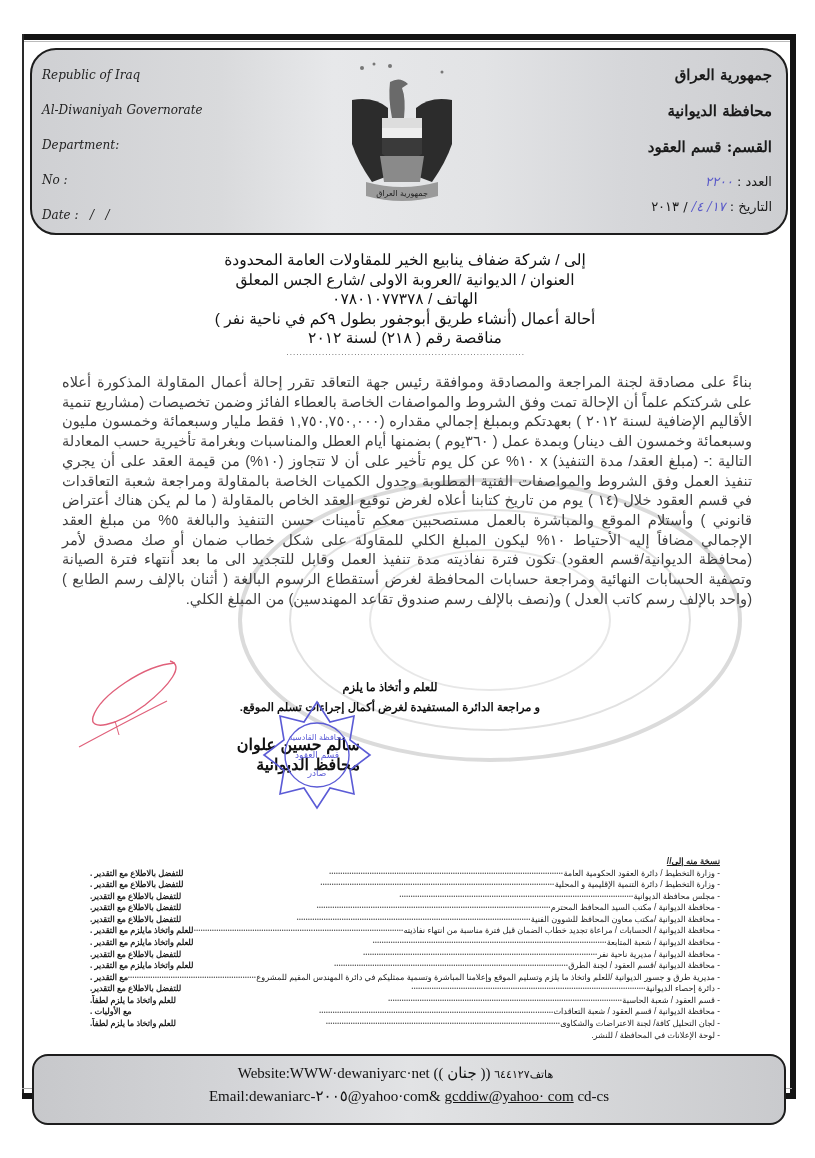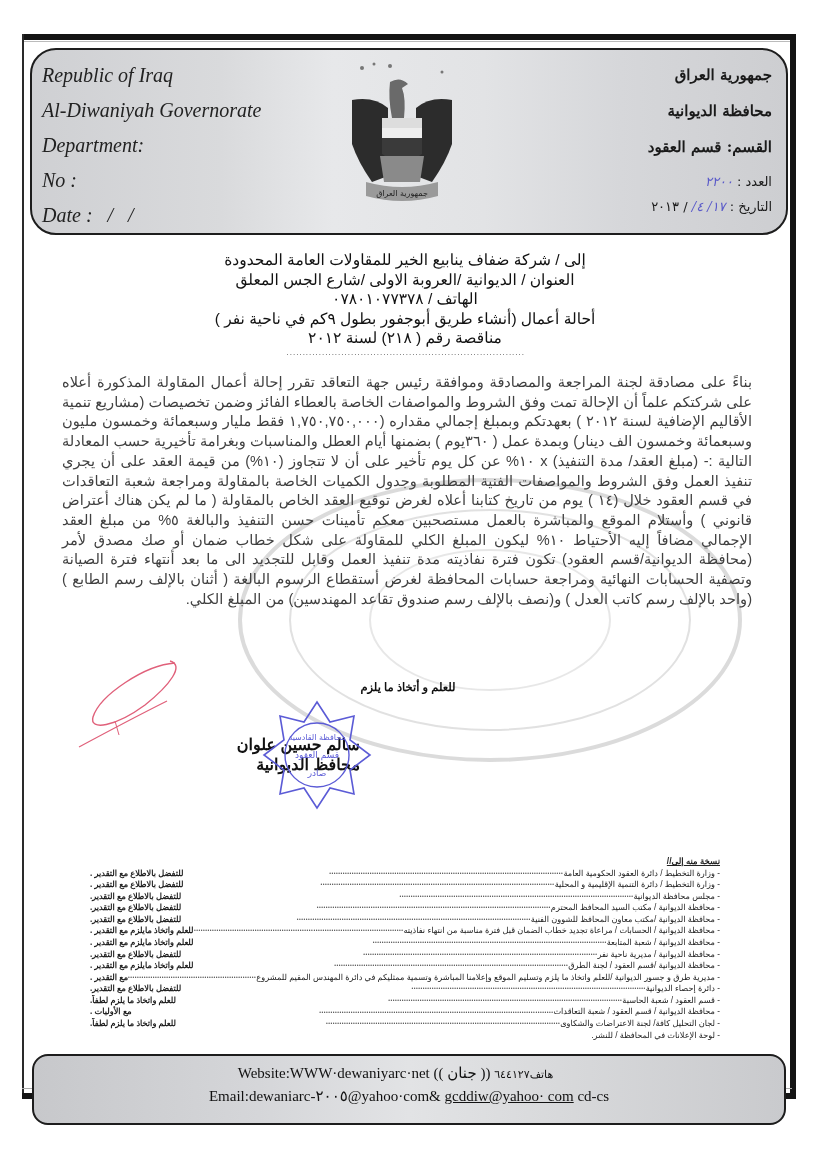--- a/index.html
+++ b/index.html
@@ -16,34 +16,34 @@
   .frame-bottom-inner { position: absolute; left: 22px; top: 1088px; width: 770px; height: 1px; background: #aaa; }
 
   
   .header-box {
     position: absolute; left: 30px; top: 48px; width: 754px; height: 183px;
     border: 2px solid #1d1d1d; border-radius: 26px;
     background: linear-gradient(90deg, #cfd0d3 0%, #d9dadc 25%, #e7e8ea 40%, #e2e3e5 60%, #d6d7da 78%, #cdced1 100%);
     overflow: hidden;
   }
   .hdr-left { position: absolute; left: 10px; top: 14px; font-family: "DejaVu Serif", serif; font-style: italic; color: #222; }
-  .hdr-left div { font-size: 20px; height: 35px; line-height: 22px; font-family: Liberation Serif, serif; }
+  .hdr-left div { font-size: 12px; height: 35px; line-height: 22px; }
   .hdr-right { position: absolute; right: 14px; top: 14px; direction: rtl; text-align: right; color: #1a1a1a; }
   .hdr-right .ar-big { font-family: "DejaVu Serif", serif; font-size: 15px; font-weight: bold; height: 36px; line-height: 22px; }
   .hdr-right .ar-small { font-family: "DejaVu Sans", sans-serif; font-size: 13px; height: 25px; line-height: 20px; }
   .ink { color: #5b5bc9; font-family: "DejaVu Serif", serif; font-style: italic; }
   .emblem { position: absolute; left: 300px; top: 10px; width: 140px; height: 150px; }
 
   
   .addr { position: absolute; left: 180px; top: 250px; width: 450px; direction: rtl; text-align: center; font-family: "Liberation Sans", sans-serif; font-size: 15.5px; line-height: 19.5px; color: #111; }
   .addr .dots { letter-spacing: 1px; font-size: 8px; line-height: 10px; color: #333; overflow: hidden; white-space: nowrap; width: 240px; margin: 0 auto; }
 
   .body-text { position: absolute; left: 62px; top: 373px; width: 690px; direction: rtl; text-align: justify; text-align-last: right; font-family: "Liberation Sans", sans-serif; font-size: 14.6px; line-height: 19.7px; color: #404040; }
 
-  .closing { position: absolute; left: 218px; top: 677px; width: 380px; direction: rtl; text-align: center; font-family: "Liberation Sans", sans-serif; font-weight: bold; font-size: 11.5px; line-height: 20px; color: #111; }
+  .closing { position: absolute; left: 200px; top: 677px; width: 380px; direction: rtl; text-align: center; font-family: "Liberation Sans", sans-serif; font-weight: bold; font-size: 11.5px; line-height: 20px; color: #111; }
   .signer { position: absolute; left: 210px; top: 735px; width: 150px; direction: rtl; text-align: right; font-family: "Liberation Sans", sans-serif; font-weight: bold; font-size: 16px; line-height: 20px; color: #111; }
   .signature { position: absolute; left: 75px; top: 655px; width: 120px; height: 95px; }
   .stamp { position: absolute; left: 262px; top: 700px; width: 110px; height: 110px; }
   .watermark { position: absolute; left: 200px; top: 470px; width: 560px; height: 300px; opacity: 0.35; }
 
   
   .copies { position: absolute; left: 90px; top: 856px; width: 630px; direction: rtl; text-align: right; font-family: "Liberation Sans", sans-serif; font-size: 8.2px; line-height: 11.5px; color: #222; }
   .copies .copies-title { font-weight: bold; text-decoration: underline; font-size: 8.5px; }
   .copies .row { white-space: nowrap; overflow: hidden; display: flex; flex-direction: row; }
   .copies .row .dest { flex: 0 0 auto; }
@@ -127,20 +127,21 @@
   <div>الهاتف / ٠٧٨٠١٠٧٧٣٧٨</div>
   <div>أحالة أعمال (أنشاء طريق أبوجفور بطول ٩كم في ناحية نفر )</div>
   <div>مناقصة رقم ( ٢١٨) لسنة ٢٠١٢</div>
   <div class="dots">........................................................................................................</div>
 </div>
 
 <div class="body-text">بناءً على مصادقة لجنة المراجعة والمصادقة وموافقة رئيس جهة التعاقد تقرر إحالة أعمال المقاولة المذكورة أعلاه على شركتكم علماً أن الإحالة تمت وفق الشروط والمواصفات الخاصة بالعطاء الفائز وضمن تخصيصات (مشاريع تنمية الأقاليم الإضافية لسنة ٢٠١٢ ) بعهدتكم وبمبلغ إجمالي مقداره (١,٧٥٠,٧٥٠,٠٠٠ فقط مليار وسبعمائة وخمسون مليون وسبعمائة وخمسون الف دينار) وبمدة عمل ( ٣٦٠يوم ) بضمنها أيام العطل والمناسبات وبغرامة تأخيرية حسب المعادلة التالية :- (مبلغ العقد/ مدة التنفيذ) x ١٠% عن كل يوم تأخير على أن لا تتجاوز (١٠%) من قيمة العقد على أن يجري تنفيذ العمل وفق الشروط والمواصفات الفنية المطلوبة وجدول الكميات الخاصة بالمقاولة ومراجعة شعبة التعاقدات في قسم العقود خلال (١٤ ) يوم من تاريخ كتابنا أعلاه لغرض توقيع العقد الخاص بالمقاولة ( ما لم يكن هناك أعتراض قانوني ) وأستلام الموقع والمباشرة بالعمل مستصحبين معكم تأمينات حسن التنفيذ والبالغة ٥% من مبلغ العقد الإجمالي مضافاً إليه الأحتياط ١٠% ليكون المبلغ الكلي للمقاولة على شكل خطاب ضمان أو صك مصدق لأمر (محافظة الديوانية/قسم العقود) تكون فترة نفاذيته مدة تنفيذ العمل وقابل للتجديد الى ما بعد أنتهاء فترة الصيانة وتصفية الحسابات النهائية ومراجعة حسابات المحافظة لغرض أستقطاع الرسوم البالغة ( أثنان بالإلف رسم الطابع ) (واحد بالإلف رسم كاتب العدل ) و(نصف بالإلف رسم صندوق تقاعد المهندسين) من المبلغ الكلي.</div>
 
 <div class="closing">
   <div>للعلم و أتخاذ ما يلزم</div>
+  <div>و مراجعة الدائرة المستفيدة لغرض أكمال إجراءات تسلم الموقع.</div>
 </div>
 
 <svg class="signature" viewBox="0 0 120 95">
   <path d="M100 8 C70 10, 25 40, 18 62 C14 76, 40 72, 70 50 C95 30, 110 10, 95 6" fill="none" stroke="#e0607a" stroke-width="1.4"></path>
   <path d="M4 92 C30 78, 60 62, 92 46" fill="none" stroke="#e0607a" stroke-width="1.2"></path>
   <path d="M40 66 L44 80" fill="none" stroke="#e0607a" stroke-width="1"></path>
 </svg>
 
 <div class="signer">
   <div>سالم حسين علوان</div>

